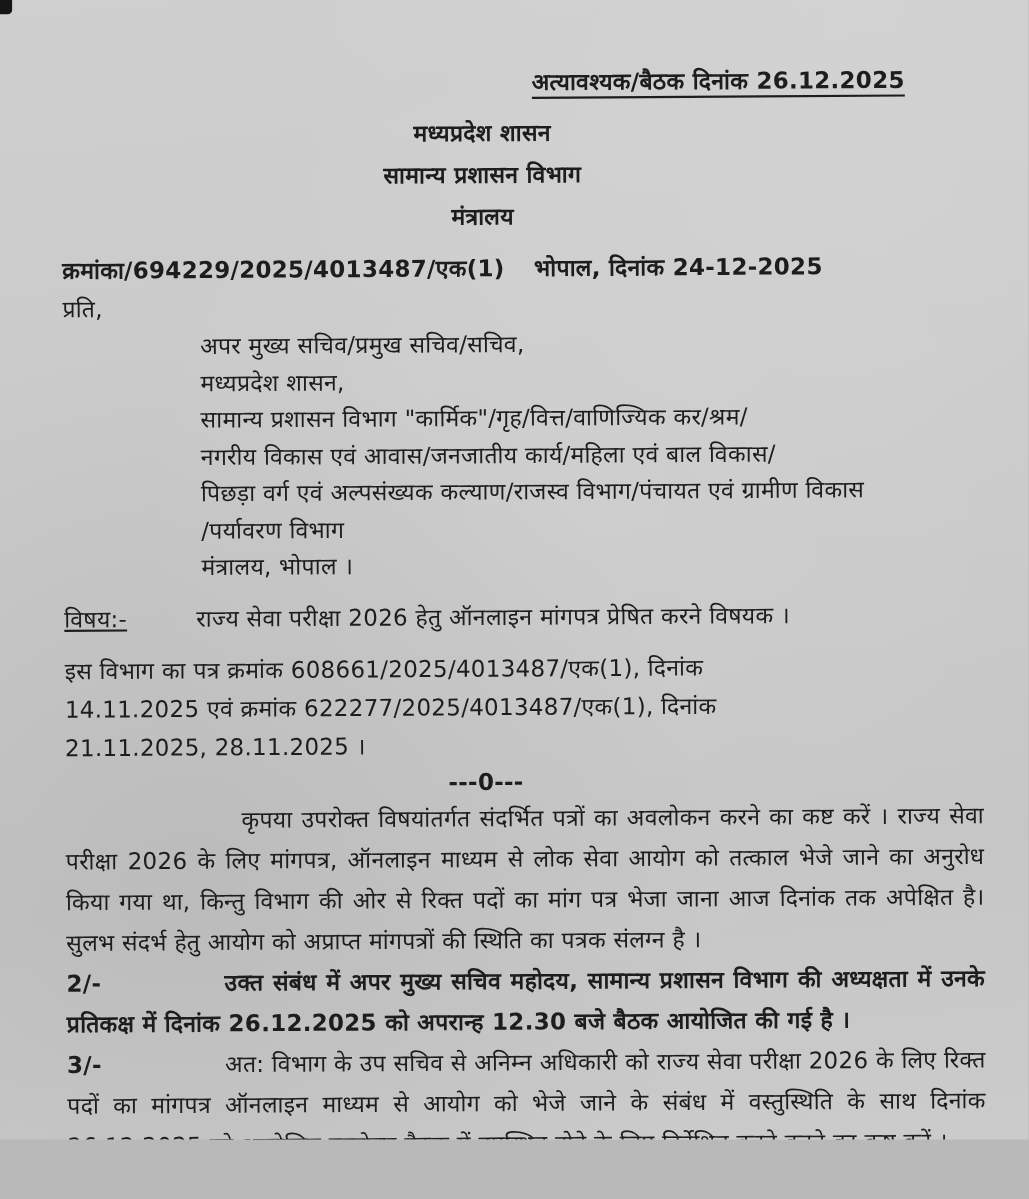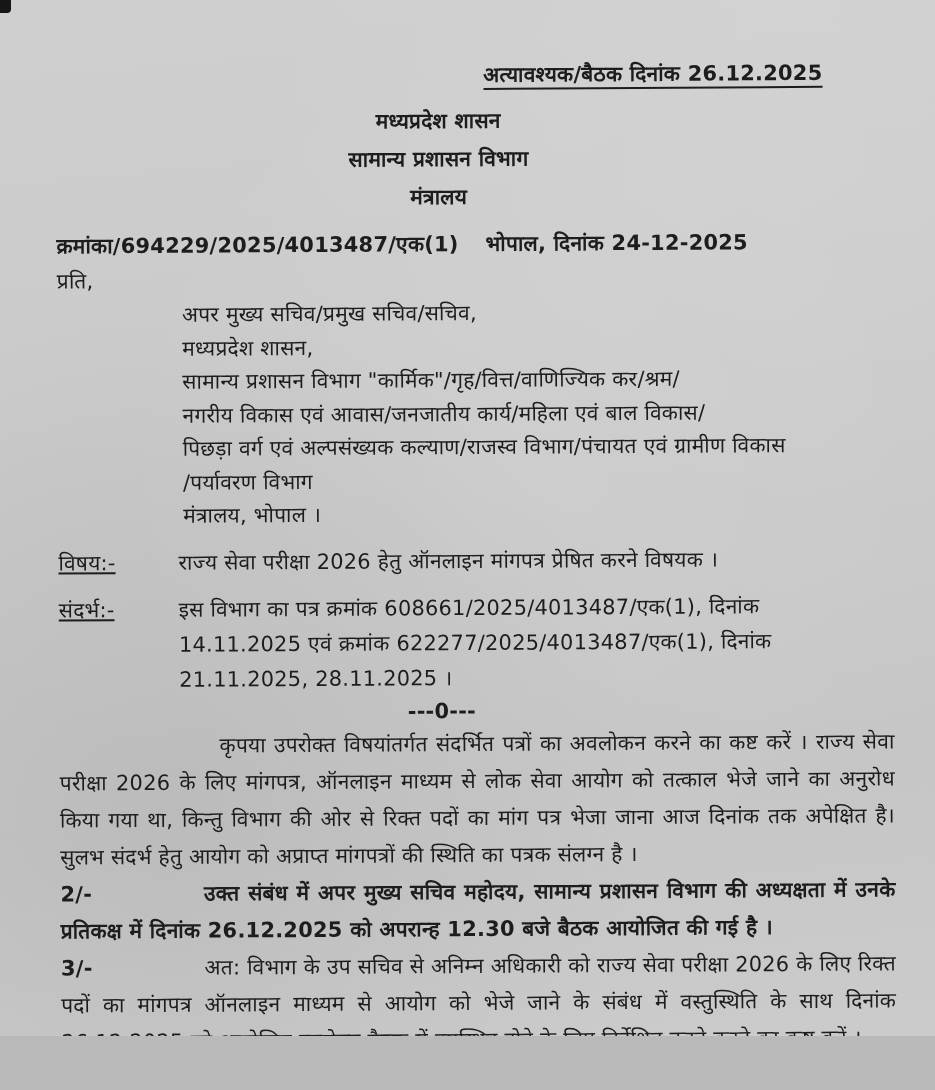--- a/index.html
+++ b/index.html
@@ -89,21 +89,20 @@
       <div class="addr-line">/पर्यावरण विभाग</div>
       <div class="addr-line">मंत्रालय, भोपाल ।</div>
     </div>
 
     <div class="label-row">
       <div class="label-col">विषय:-</div>
       <div class="value-col">राज्य सेवा परीक्षा 2026 हेतु ऑनलाइन मांगपत्र प्रेषित करने विषयक ।</div>
     </div>
 
     <div class="label-row">
-      <div class="label-col">संदर्भ:-</div>
       <div class="value-col">
         <div class="ref-line">इस विभाग का पत्र क्रमांक 608661/2025/4013487/एक(1), दिनांक</div>
         <div class="ref-line">14.11.2025 एवं क्रमांक 622277/2025/4013487/एक(1), दिनांक</div>
         <div class="ref-line">21.11.2025, 28.11.2025 ।</div>
       </div>
     </div>
 
     <div class="divider-line">---0---</div>
 
     <p class="body-para para-first">कृपया उपरोक्त विषयांतर्गत संदर्भित पत्रों का अवलोकन करने का कष्ट करें । राज्य सेवा परीक्षा 2026 के लिए मांगपत्र, ऑनलाइन माध्यम से लोक सेवा आयोग को तत्काल भेजे जाने का अनुरोध किया गया था, किन्तु विभाग की ओर से रिक्त पदों का मांग पत्र भेजा जाना आज दिनांक तक अपेक्षित है। सुलभ संदर्भ हेतु आयोग को अप्राप्त मांगपत्रों की स्थिति का पत्रक संलग्न है ।</p>

